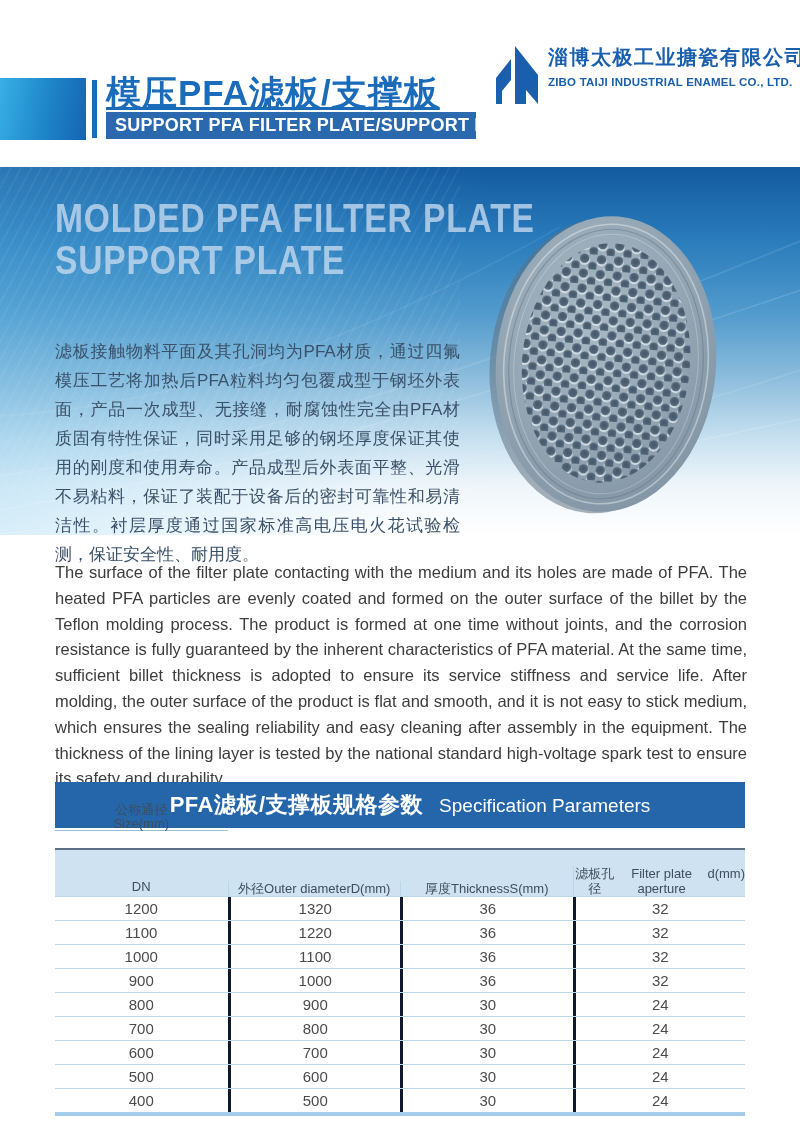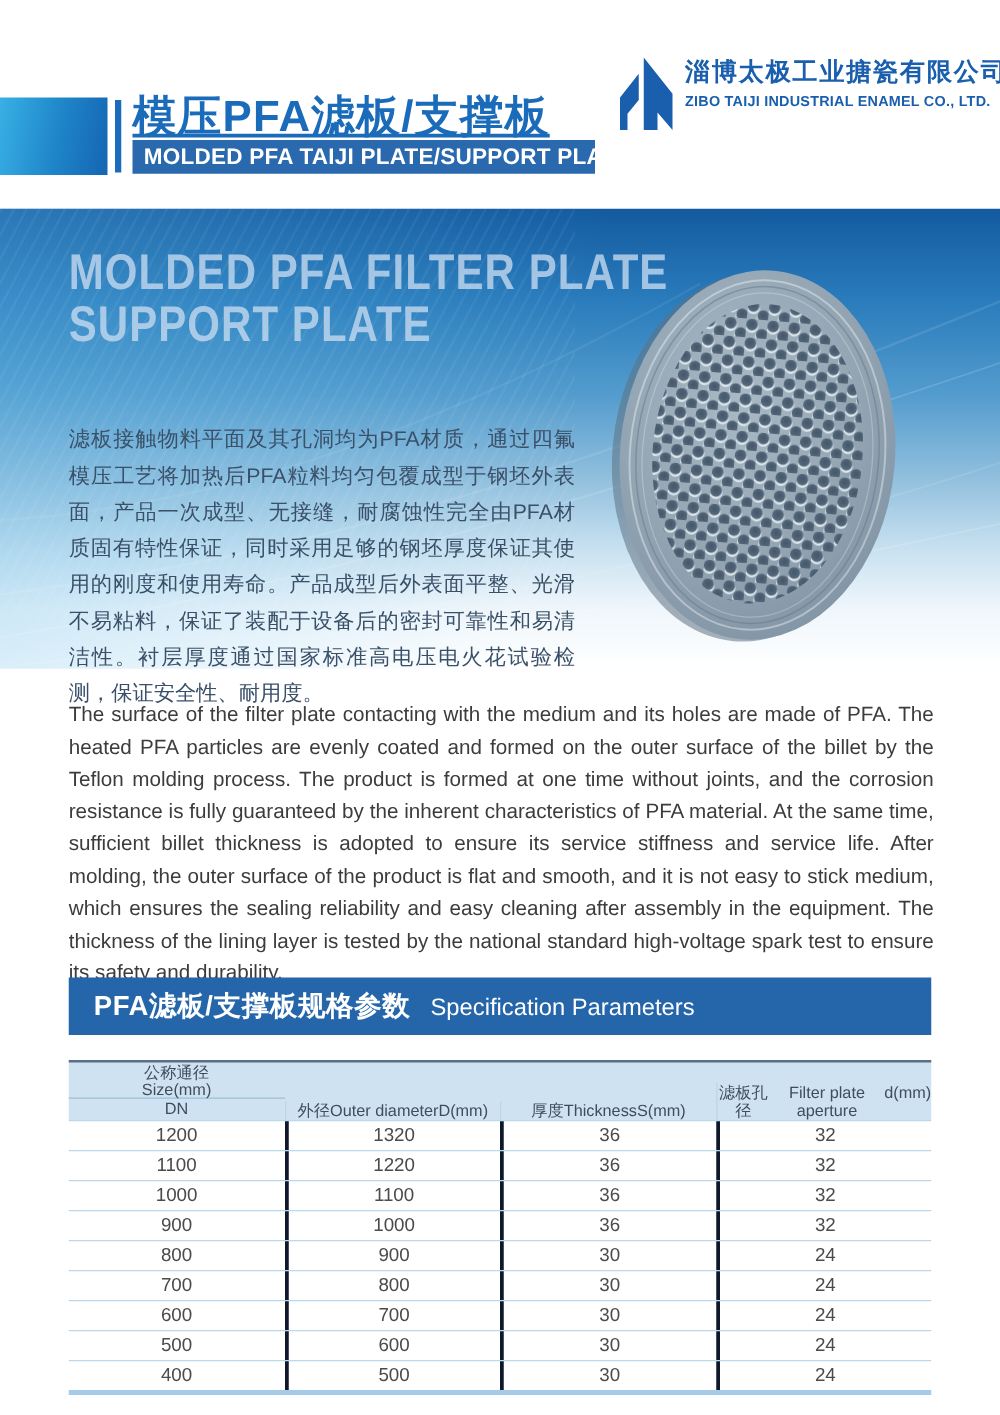--- a/index.html
+++ b/index.html
@@ -35,48 +35,48 @@
   .desc-zh { position:absolute; left:55px; top:170px; width:405px; font-size:17px;
     line-height:29px; color:#3a5068; text-align:justify; }
   .plate-photo { position:absolute; left:486px; top:44px; }
 
   
   .desc-en { position:absolute; left:55px; top:560px; width:692px; font-size:16.5px;
     line-height:25.8px; color:#3c3c3c; text-align:justify; }
 
   
   .spec-title { position:absolute; left:55px; top:782px; width:690px; height:46px;
-    background:#2566aa; color:#ffffff; line-height:46px; padding-left:20px; white-space:nowrap; }
+    background:#2566aa; color:#ffffff; line-height:46px; padding-left:20px; white-space:nowrap;text-align:center; }
   .spec-title-zh { font-size:22px; font-weight:bold; letter-spacing:0.5px; }
   .spec-title-en { font-size:19px; font-weight:normal; margin-left:16px; }
 
   .spec-table { position:absolute; left:55px; top:848px; width:690px;
     border-bottom:4px solid #a6cbe8; }
   .thead { display:flex; height:48px; background:#cfe2f1; border-top:2px solid #5a6f83;
     color:#3f4e5c;align-items:flex-end; }
   .thcell { width:25%; text-align:center; font-size:13px; }
   .thcell + .thcell { border-left:1px solid #b9d6eb; }
   .thcell-split-top { height:30px; line-height:14px; padding-top:2px;
     border-bottom:1px solid #9cc0dc; }
-  .thcell-split-bottom { height:17px; line-height:16px; }
+  .thcell-split-bottom { height:17px; line-height:16px;margin-top:48px; }
   .thcell-stack { display:flex; flex-direction:row; justify-content:center;
     height:100%; line-height:15px; }
   .trow { display:flex; height:24px; border-top:1px solid #bcd8ec; }
   .tcell { width:25%; text-align:center; line-height:24px; font-size:15px; color:#4b4b4b; }
   .tcell + .tcell { border-left:3px solid #0f172a; }
 </style>
 </head>
 <body>
 
 <div class="page">
 
   <div class="grad-square"></div>
   <div class="v-bar"></div>
   <div class="title-zh">模压PFA滤板/支撑板</div>
-  <div class="banner">MOLDED PFA TAIJI PLATE/SUPPORT PLATE</div>
+  <div class="banner">SUPPORT PFA FILTER PLATE/SUPPORT PLATE</div>
 
   <div class="logo">
     <svg class="logo-icon" width="52" height="64" viewBox="0 0 52 64">
       <path d="M7 60 L7 34 L22 15 L22 36 L13 47 L13 60 Z" fill="#1a5fae"></path>
       <path d="M26 2 L49 31 L49 60 L37 46 L37 60 L26 60 Z" fill="#1a5fae"></path>
     </svg>
     <div class="logo-text">
       <div class="logo-zh">淄博太极工业搪瓷有限公司</div>
       <div class="logo-en">ZIBO TAIJI INDUSTRIAL ENAMEL CO., LTD.</div>
     </div>

